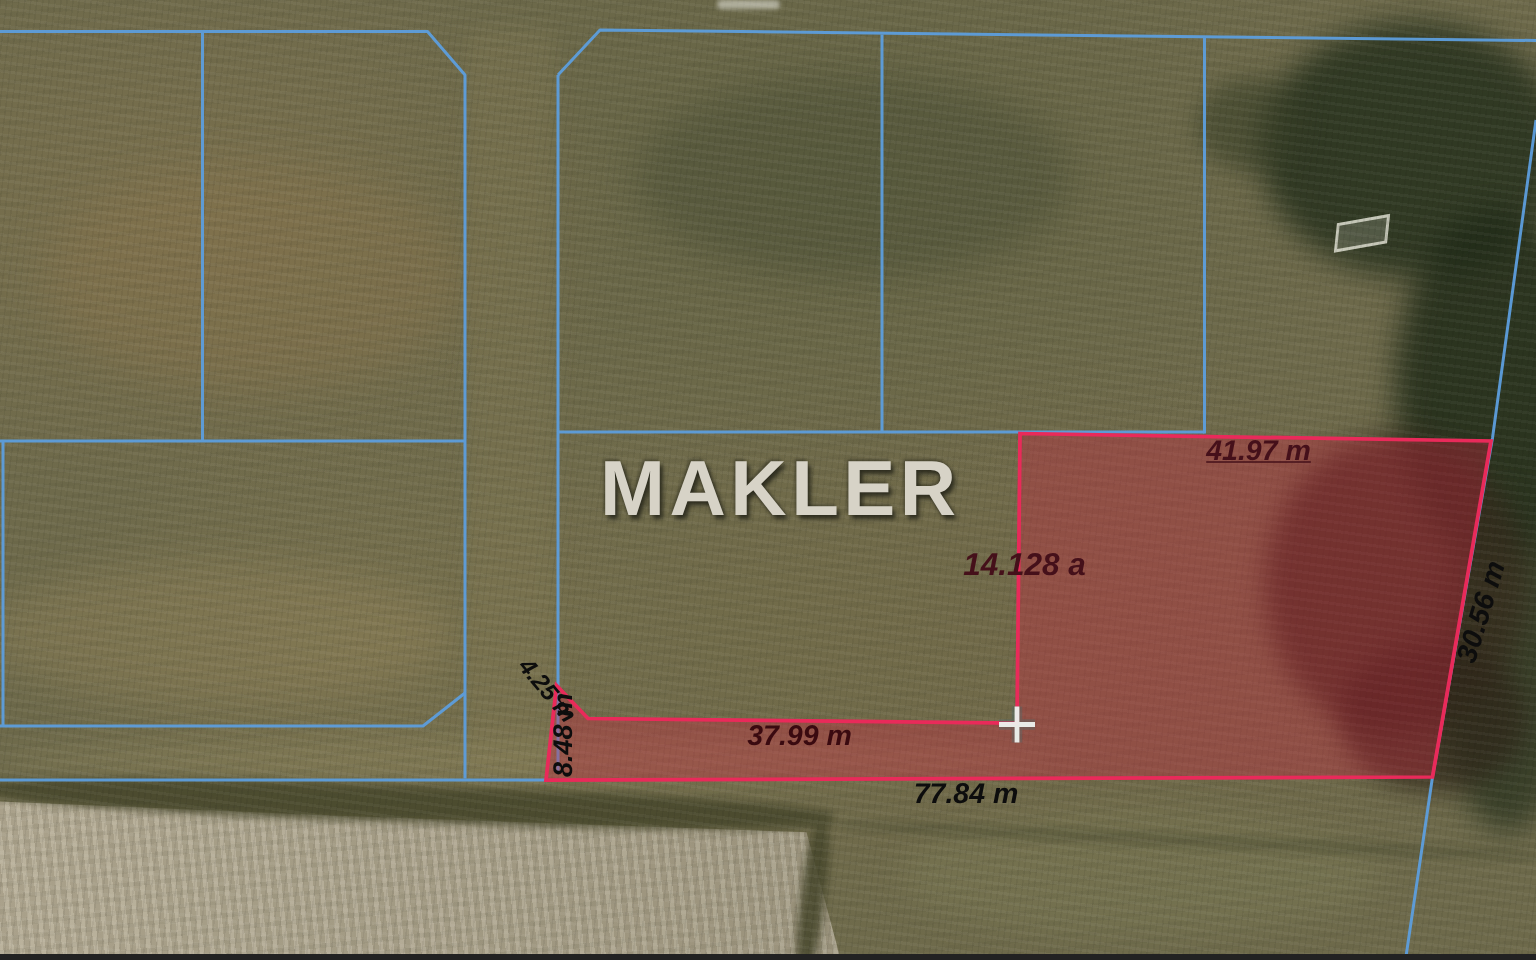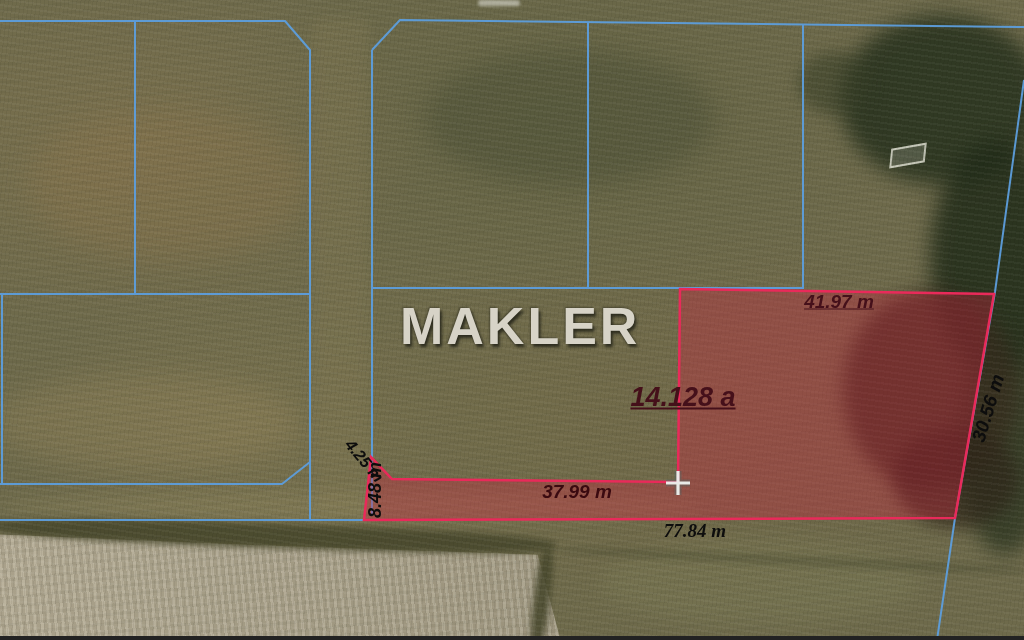--- a/index.html
+++ b/index.html
@@ -24,21 +24,21 @@
   }
   .patch{position:absolute;border-radius:50%;pointer-events:none;}
   .z1{z-index:1}.z2{z-index:2}
   .overlay{position:absolute;left:0;top:0;z-index:5;}
   .mlabel{
     position:absolute;z-index:6;white-space:nowrap;
     font-style:italic;font-weight:700;font-size:19px;line-height:1;
     transform:translate(-50%,-50%);
   }
   .lbl-maroon{color:#45101a;}
-  .lbl-darkred{color:#3a0a10;margin-left:44px;}
+  .lbl-darkred{color:#3a0a10;}
   .lbl-black{color:#0d0d0d;}
   .watermark{
     position:absolute;left:400px;top:296px;z-index:4;
     font-size:52px;font-weight:800;letter-spacing:3px;color:#d7d3c7;
     text-shadow:2px 3px 3px rgba(35,35,25,0.85),-1px -1px 2px rgba(35,35,25,0.45);
   }
   .stubble{
     position:absolute;left:0;top:520px;width:572px;height:120px;z-index:1;
     clip-path:polygon(0 12%,40% 20%,94% 29%,98% 100%,0 100%);
     background:
@@ -97,19 +97,19 @@
     </g>
     <polygon stroke-width="2.5" stroke-linejoin="miter" points="680,289 994,294 955,518 364,520 371,457 392,479 678,482" stroke="#e92a5a" fill="rgba(203,35,64,0.36)"></polygon>
     <path d="M678,471 V495 M666,483 H690" stroke="rgba(80,105,105,0.40)" stroke-width="7" fill="none"></path>
     <path d="M678,471 V495 M666,483 H690" stroke-width="3.2" fill="none" opacity="0.92" stroke="#f2f6f3"></path>
   </svg>
 
   <div class="watermark">MAKLER</div>
 
   <div class="mlabel lbl-maroon" style="left:839px;top:301px;text-decoration:underline;">41.97 m</div>
   <div class="mlabel lbl-black" style="left:988px;top:408px;transform:translate(-50%,-50%) rotate(-73deg);">30.56 m</div>
-  <div class="mlabel lbl-maroon" style="left:683px;top:397px;font-size:27px;text-decoration:underline;">14.128 a</div>
+  <div class="mlabel lbl-maroon" style="left:683px;top:377px;font-size:21px;">14.128 a</div>
   <div class="mlabel lbl-darkred" style="left:533px;top:491px;">37.99 m</div>
-  <div class="mlabel lbl-black" style="left:695px;top:530px;font-family:Liberation Serif, serif;">77.84 m</div>
+  <div class="mlabel lbl-black" style="left:644px;top:530px;">77.84 m</div>
   <div class="mlabel lbl-black" style="left:375px;top:490px;font-size:18px;transform:translate(-50%,-50%) rotate(-90deg);">8.48 m</div>
   <div class="mlabel lbl-black" style="left:364px;top:461px;font-size:16px;transform:translate(-50%,-50%) rotate(50deg);">4.25 m</div>
 
 </div>
 
 </body></html>

